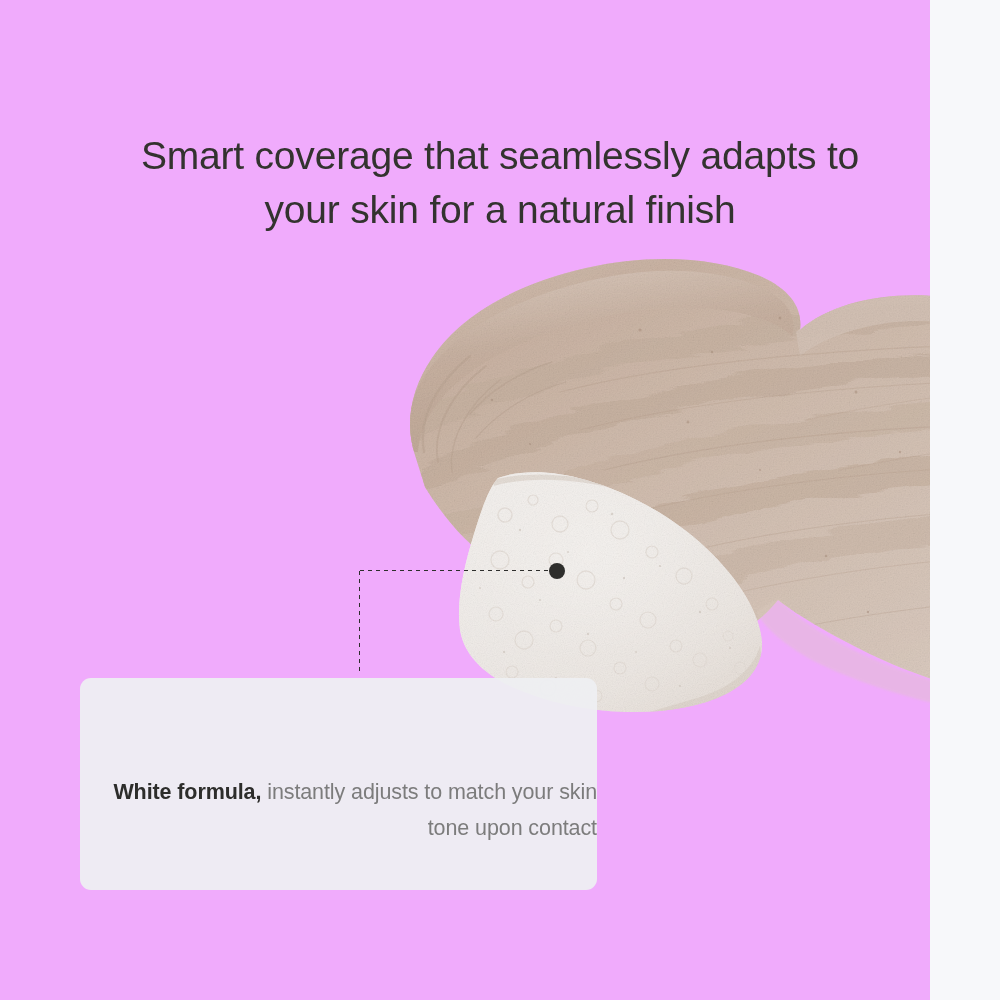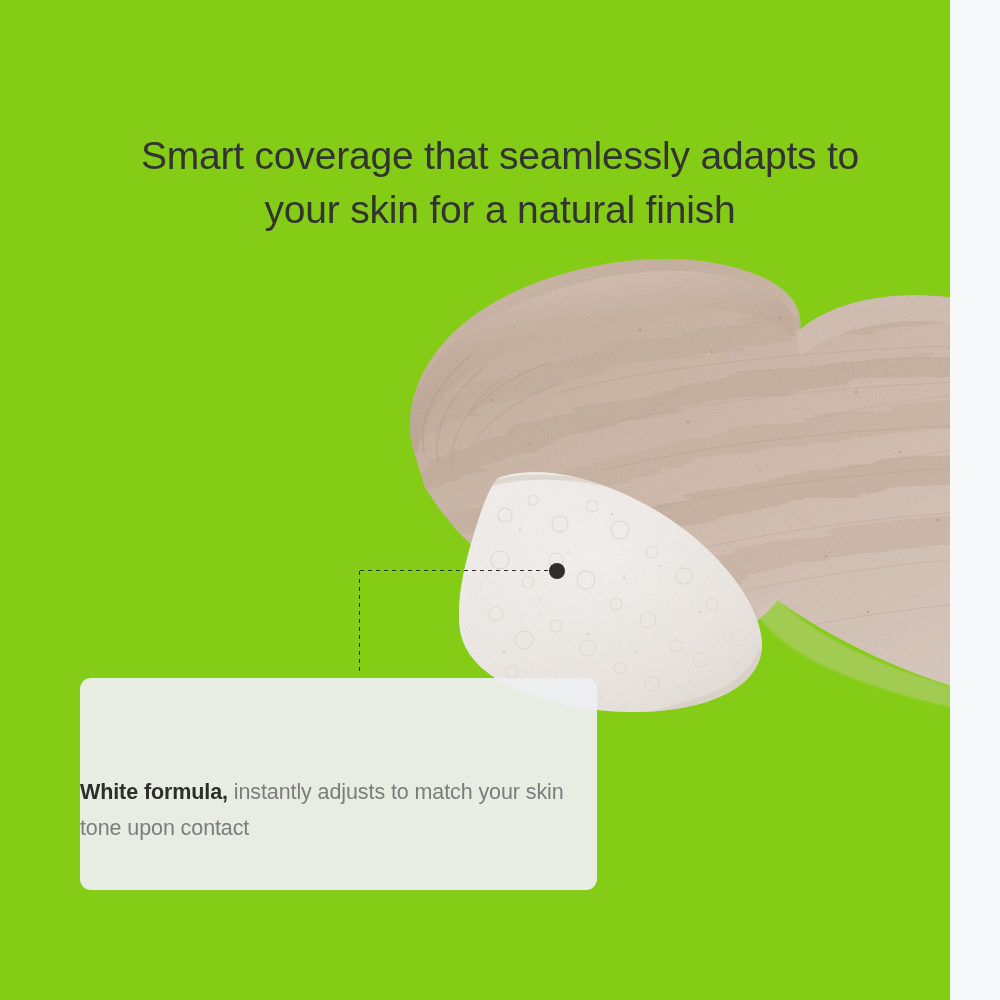--- a/index.html
+++ b/index.html
@@ -11,23 +11,22 @@
     width: 1000px;
     height: 1000px;
     background: #f7f8fa;
     font-family: "Liberation Sans", sans-serif;
     overflow: hidden;
   }
   #stage {
     position: relative;
     width: 930px;
     height: 1000px;
-    background: #84cc16;
+    background: #f0abfc;
     overflow: hidden;
-    padding-left: 20px;
   }
 
   
   #headline {
     position: absolute;
     left: 0;
     top: 103px;
     width: 1000px;
     text-align: center;
     font-size: 39px;
@@ -100,21 +99,21 @@
     font-size: 25px;
     font-weight: bold;
     color: #2d2d2b;
     letter-spacing: -0.1px;
   }
   #card-body {
     position: absolute;
     left: 0;
     top: 96px;
     width: 517px;
-    text-align: left;
+    text-align: right;
     font-size: 21.5px;
     line-height: 36px;
     color: #7c7c7c;
     font-weight: 400;
     letter-spacing: -0.1px;
   }
   #card-body .lead {
     font-weight: bold;
     color: #2d2d2b;
   }

